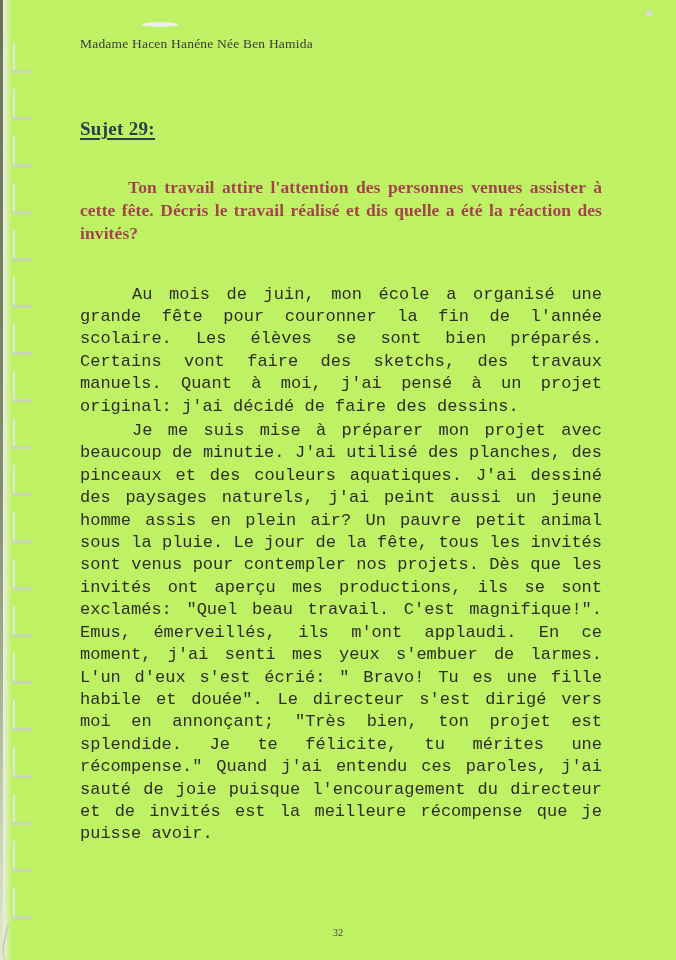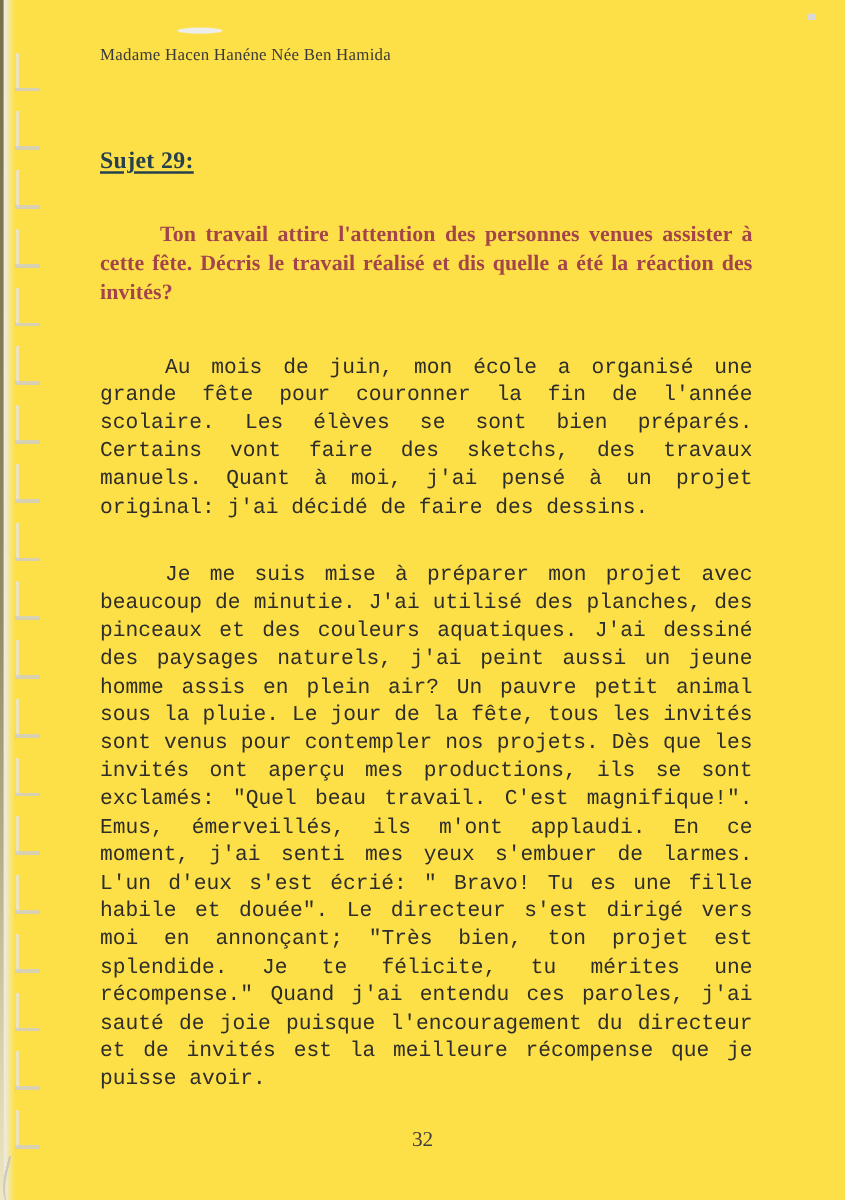--- a/index.html
+++ b/index.html
@@ -5,21 +5,21 @@
   html, body {
     margin: 0;
     padding: 0;
     background: #9a9a9a;
   }
   .sheet {
     position: relative;
     width: 676px;
     height: 960px;
     margin: 0 auto;
-    background: #fde047;
+    background: #bef264;
     overflow: hidden;
     font-family: "Liberation Serif", "DejaVu Serif", serif;
   }
 
   
   .edge-line {
     position: absolute;
     left: 0; top: 0;
     width: 3px; height: 100%;
     background: linear-gradient(to bottom,
@@ -113,28 +113,28 @@
   .essay-block { margin-top: 38px; }
   .essay-block p {
     margin: 0;
     font-size: 17px;
     line-height: 22.4px;
     color: #2e2d2b;
     text-align: justify;
     text-indent: 52px;
     font-family: Liberation Mono, monospace;
   }
-  .essay-block p + p { margin-top: 32px; }
+  .essay-block p + p { margin-top: 2px; }
 
   .page-number {
     position: absolute;
-    bottom: 38px;
+    bottom: 22px;
     left: 0; right: 0;
     text-align: center;
-    font-size: 17px;
+    font-size: 10px;
     color: #3f3e3c;
   }
 </style>
 </head>
 <body>
 
 <div class="sheet">
 
   <div class="edge-line"></div>
   <div class="edge-shadow"></div>

